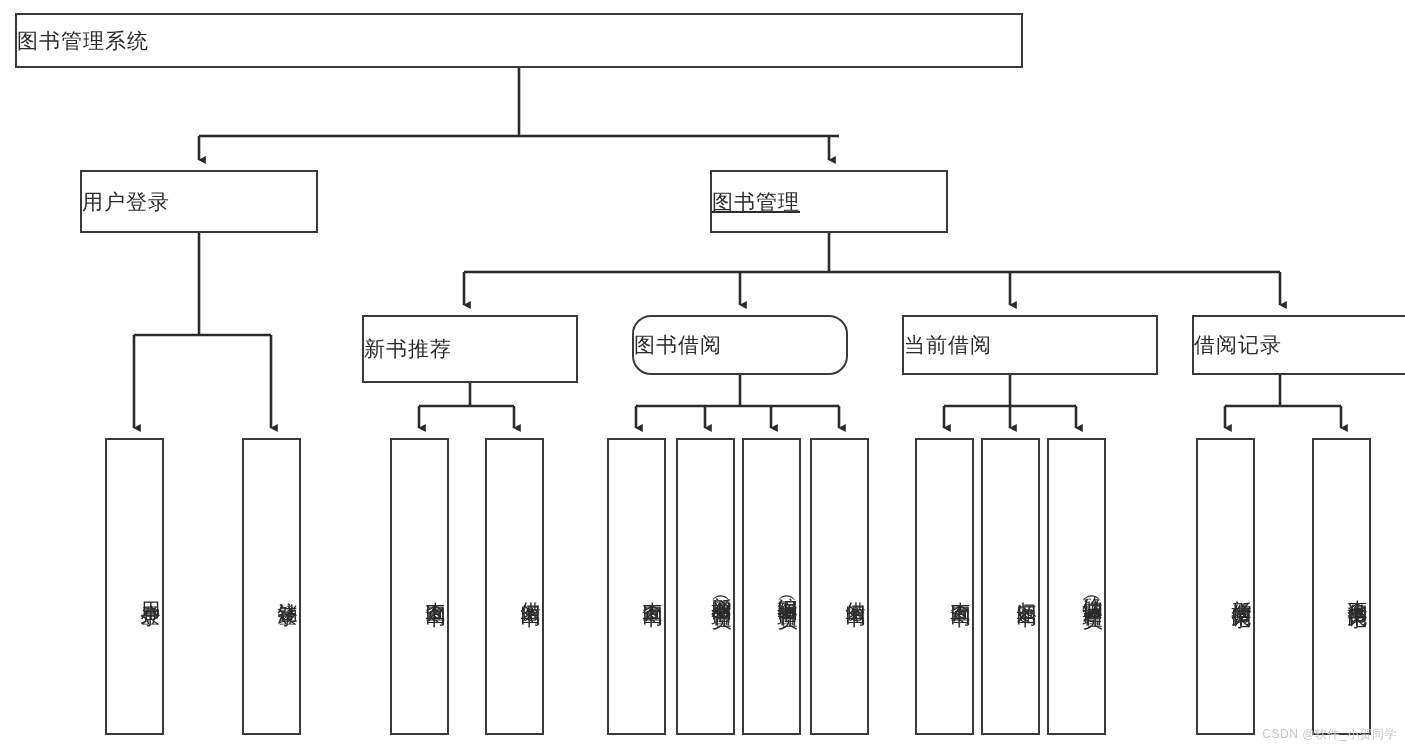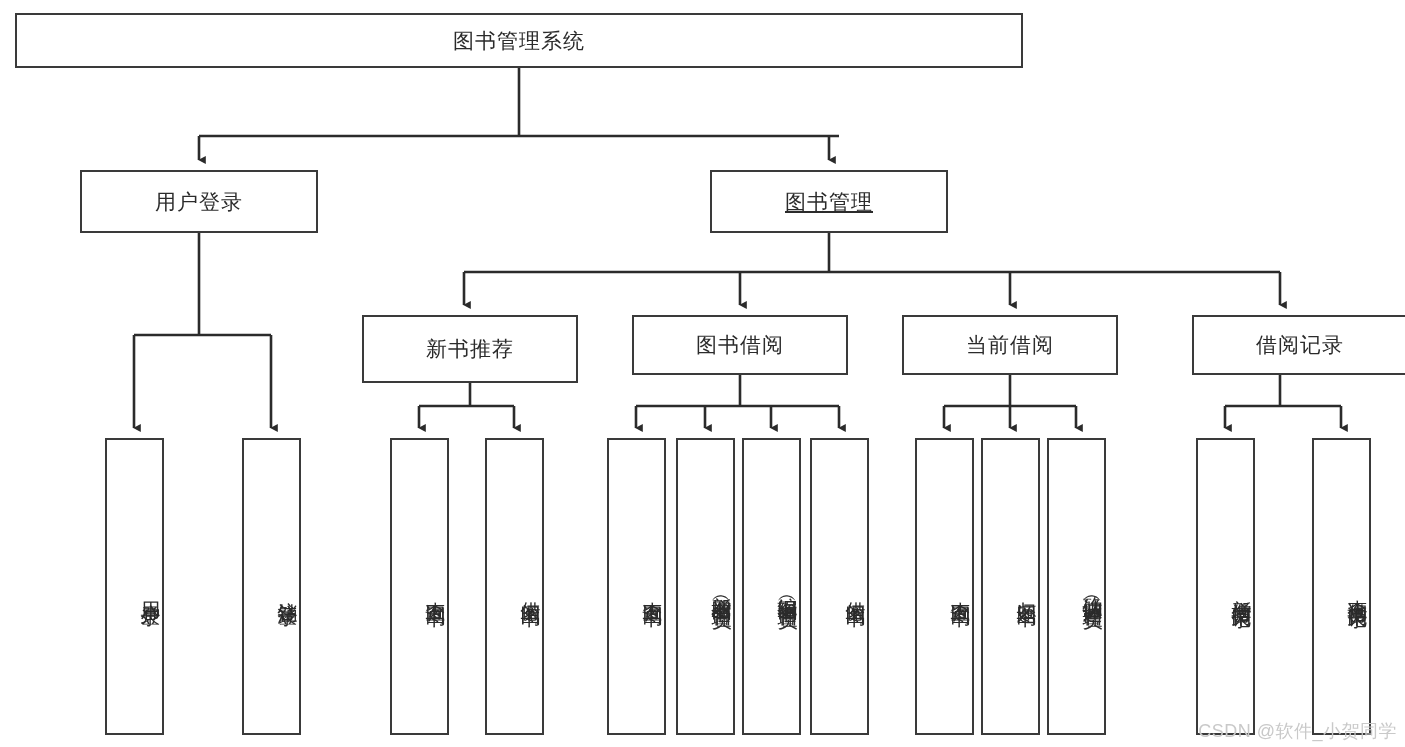--- a/index.html
+++ b/index.html
@@ -25,21 +25,21 @@
     height: 747px;
     pointer-events: none;
   }
   .node {
     position: absolute;
     box-sizing: border-box;
     border: 2.5px solid #3a3a3a;
     background: #ffffff;
     display: flex;
     align-items: center;
-    justify-content: center;
+    justify-content: flex-start;
     color: #2b2b2b;
     overflow: hidden;
   }
   .node.horizontal {
     font-size: 21px;
     letter-spacing: 1px;
     line-height: 1.2;
     white-space: nowrap;
   }
   .node.root {
@@ -57,21 +57,21 @@
   }
   .node.vertical > .vlabel {
     writing-mode: vertical-rl;
     text-orientation: upright;
     display: block;
   }
   .watermark {
     position: absolute;
     right: 8px;
     bottom: 4px;
-    font-size: 18px;
+    font-size: 12px;
     color: #c9c9c9;
     white-space: nowrap;
     letter-spacing: 0.5px;
   }
 </style>
 </head>
 <body>
 
 <div id="diagram-root">
 
@@ -132,24 +132,24 @@
   <div class="node horizontal" style="left:80px; top:170px; width:238px; height:63px;">
     <span>用户登录</span>
   </div>
   <div class="node horizontal" style="left:710px; top:170px; width:238px; height:63px;text-decoration:underline;">
     <span>图书管理</span>
   </div>
 
   <div class="node horizontal" style="left:362px; top:315px; width:216px; height:68px;">
     <span>新书推荐</span>
   </div>
-  <div class="node horizontal" style="left:632px; top:315px; width:216px; height:60px;">
+  <div class="node horizontal" style="left:632px; top:315px; width:216px; height:60px;border-radius:19px;">
     <span>图书借阅</span>
   </div>
-  <div class="node horizontal" style="left:902px; top:315px; width:216px; height:60px;">
+  <div class="node horizontal" style="left:902px; top:315px; width:256px; height:60px;">
     <span>当前借阅</span>
   </div>
   <div class="node horizontal" style="left:1172px; top:315px; width:216px; height:60px;margin-left:20px;">
     <span>借阅记录</span>
   </div>
 
   <div class="node vertical" style="left:105px; top:438px; width:59px; height:297px;">
     <span class="vlabel">用户登录</span>
   </div>
   <div class="node vertical" style="left:242px; top:438px; width:59px; height:297px;">

